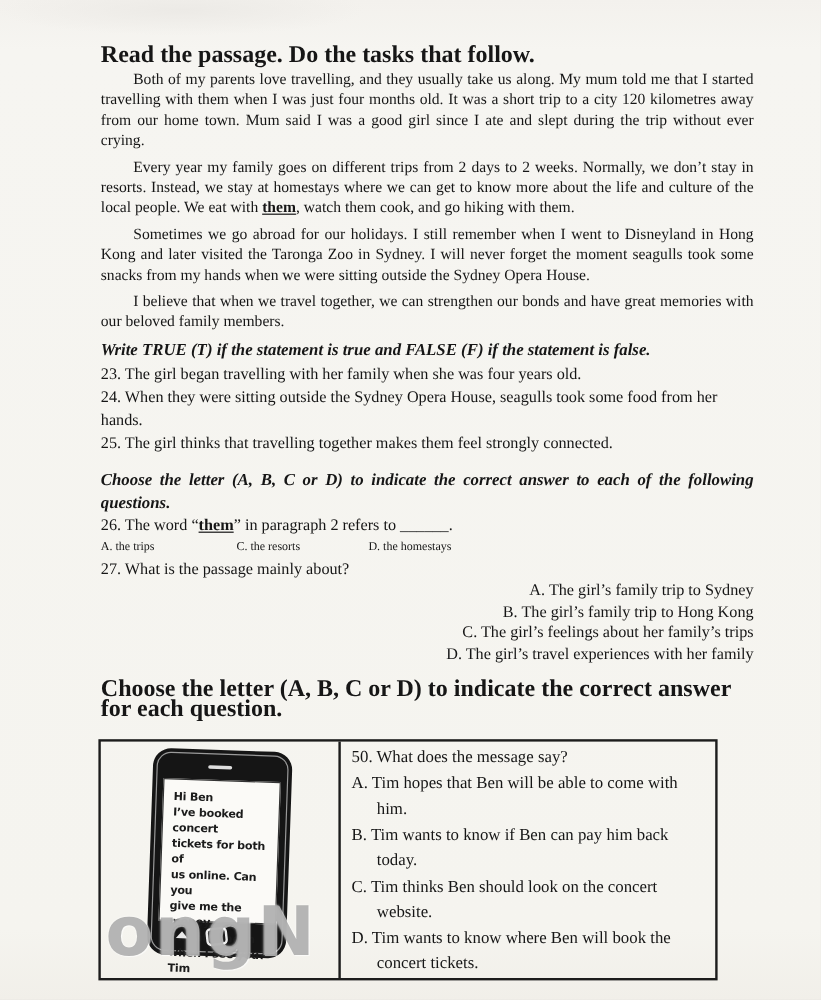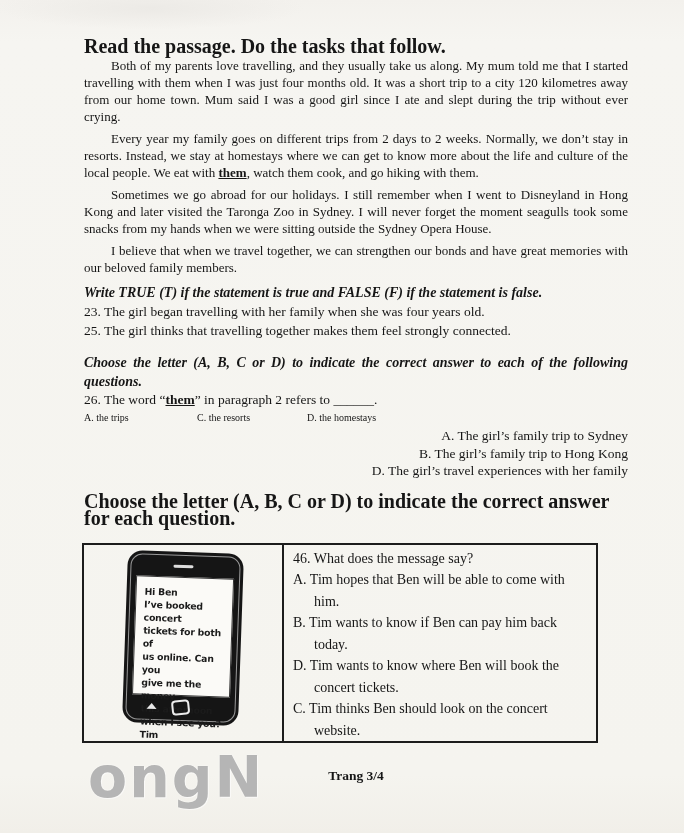--- a/index.html
+++ b/index.html
@@ -79,33 +79,36 @@
 
     <p class="h-bold">Read the passage. Do the tasks that follow.</p>
 
     <p class="para">Both of my parents love travelling, and they usually take us along. My mum told me that I started travelling with them when I was just four months old. It was a short trip to a city 120 kilometres away from our home town. Mum said I was a good girl since I ate and slept during the trip without ever crying.</p>
     <p class="para"><span>Every year my family goes on different trips from 2 days to 2 weeks. Normally, we don’t stay in resorts. Instead, we stay at homestays where we can get to know more about the life and culture of the local people. We eat with </span><span class="them">them</span><span>, watch them cook, and go hiking with them.</span></p>
     <p class="para">Sometimes we go abroad for our holidays. I still remember when I went to Disneyland in Hong Kong and later visited the Taronga Zoo in Sydney. I will never forget the moment seagulls took some snacks from my hands when we were sitting outside the Sydney Opera House.</p>
     <p class="para">I believe that when we travel together, we can strengthen our bonds and have great memories with our beloved family members.</p>
 
     <p class="h-bi">Write TRUE (T) if the statement is true and FALSE (F) if the statement is false.</p>
     <div class="tf-item">23. The girl began travelling with her family when she was four years old.</div>
+    <div class="tf-item">24. When they were sitting outside the Sydney Opera House, seagulls took some food from her hands.</div>
     <div class="tf-item">25. The girl thinks that travelling together makes them feel strongly connected.</div>
 
     <p class="h-bi h-mc">Choose the letter (A, B, C or D) to indicate the correct answer to each of the following questions.</p>
 
     <div class="q-stem"><span>26. The word “</span><span class="them">them</span><span>” in paragraph 2 refers to ______.</span></div>
     <div class="opt-row">
       <span class="o0">A. the trips</span>
       <span class="o2">C. the resorts</span>
       <span class="o3">D. the homestays</span>
     </div>
 
+    <div class="q-stem">27. What is the passage mainly about?</div>
     <div class="q27-opt">A. The girl’s family trip to Sydney</div>
     <div class="q27-opt">B. The girl’s family trip to Hong Kong</div>
+    <div class="q27-opt">C. The girl’s feelings about her family’s trips</div>
     <div class="q27-opt">D. The girl’s travel experiences with her family</div>
 
     <p class="h-bold h-final">Choose the letter (A, B, C or D) to indicate the correct answer for each question.</p>
 
     <div class="box">
       <div class="cell-left">
         <div class="phone">
           <span class="speaker"></span>
           <div class="screen">
             <div class="msg">Hi Ben</div>
@@ -115,25 +118,25 @@
             <div class="msg">give me the money</div>
             <div class="msg">this afternoon</div>
             <div class="msg">when I see you?</div>
             <div class="msg">Tim</div>
           </div>
           <span class="backkey"></span>
           <span class="homebtn"></span>
         </div>
       </div>
       <div class="cell-right">
-        <div>46. What does the message say?</div>
+        <div>50. What does the message say?</div>
         <div class="opt28">A. Tim hopes that Ben will be able to come with him.</div>
         <div class="opt28">B. Tim wants to know if Ben can pay him back today.</div>
+        <div class="opt28">C. Tim thinks Ben should look on the concert website.</div>
         <div class="opt28">D. Tim wants to know where Ben will book the concert tickets.</div>
-        <div class="opt28">C. Tim thinks Ben should look on the concert website.</div>
       </div>
     </div>
 
     <div class="footer">Trang 3/4</div>
   </div>
 
   <div class="watermark">ongN</div>
 </div>
 
 </body></html>

